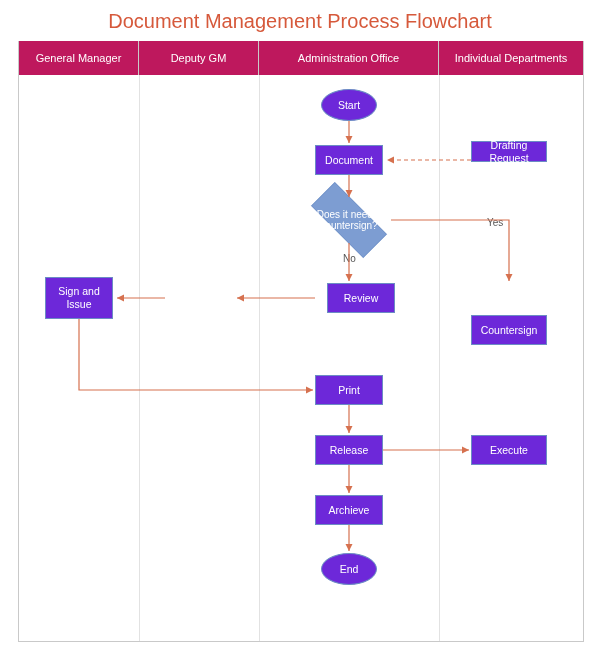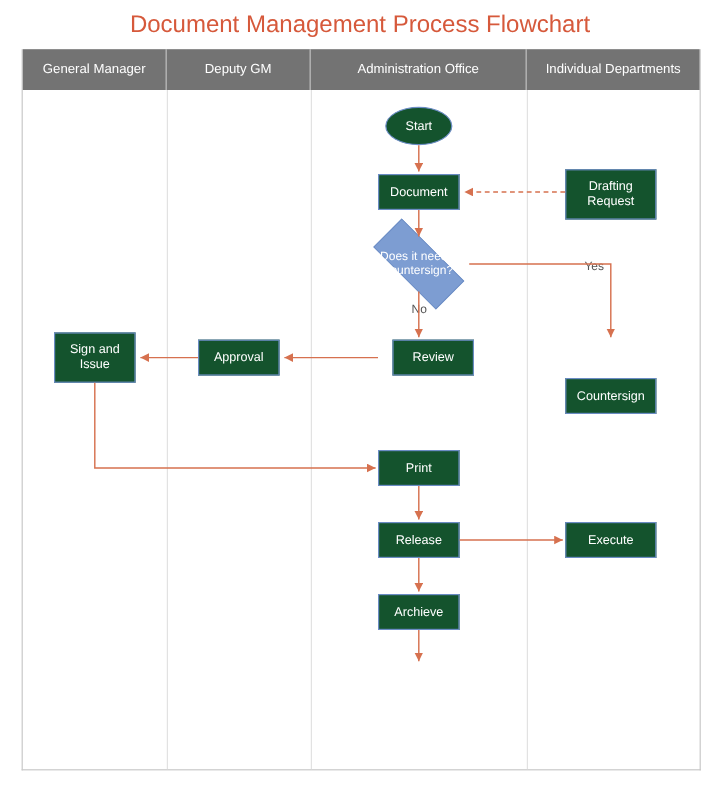--- a/index.html
+++ b/index.html
@@ -22,21 +22,21 @@
   .swimlane-container {
     position: relative;
     margin: 0 18px;
     width: 564px;
     height: 600px;
     border-left: 1px solid #c9c9c9;
     border-right: 1px solid #c9c9c9;
     border-bottom: 1px solid #c9c9c9;
   }
   .lane-header {
-    background: #737373;
+    background: #be185d;
     color: #fff;
     font-size: 11px;
     display: flex;
     align-items: center;
     justify-content: center;
     height: 34px;
     box-sizing: border-box;
     text-align: center;
     padding: 0 4px;
   }
@@ -55,21 +55,21 @@
   }
   .vline {
     position: absolute;
     top: 0;
     bottom: 0;
     width: 1px;
     background: #e2e2e2;
   }
   .node {
     position: absolute;
-    background: #14532d;
+    background: #6d28d9;
     border: 1px solid #6b8cc4;
     color: #fff;
     display: flex;
     align-items: center;
     justify-content: center;
     text-align: center;
     font-size: 10.5px;
     line-height: 1.2;
     padding: 2px;
     box-sizing: border-box;
@@ -131,43 +131,43 @@
 
   <div class="body">
     <div class="vline" style="left:120px"></div>
     <div class="vline" style="left:240px"></div>
     <div class="vline" style="left:420px"></div>
 
     <div class="node ellipse" style="left:302px; top:14px; width:56px; height:32px;">Start</div>
 
     <div class="node" style="left:296px; top:70px; width:68px; height:30px;">Document</div>
 
-    <div class="node" style="left:452px; top:66px; width:76px; height:42px;">Drafting Request</div>
+    <div class="node" style="left:452px; top:66px; width:76px; height:21px;">Drafting Request</div>
 
     <div class="diamond" style="left:285px; top:118px;">
       <div class="shape"></div>
       <div class="label">Does it need a countersign?</div>
     </div>
 
     <div class="node" style="left:308px; top:208px; width:68px; height:30px;">Review</div>
 
     <div class="node" style="left:452px; top:208px; width:76px; height:30px;margin-top:32px;">Countersign</div>
 
-    <div class="node" style="left:146px; top:208px; width:68px; height:30px;">Approval</div>
 
     <div class="node" style="left:26px; top:202px; width:68px; height:42px;">Sign and Issue</div>
 
     <div class="node" style="left:296px; top:300px; width:68px; height:30px;">Print</div>
 
     <div class="node" style="left:296px; top:360px; width:68px; height:30px;">Release</div>
 
     <div class="node" style="left:452px; top:360px; width:76px; height:30px;">Execute</div>
 
     <div class="node" style="left:296px; top:420px; width:68px; height:30px;">Archieve</div>
 
+    <div class="node ellipse" style="left:302px; top:478px; width:56px; height:32px;">End</div>
 
     <div class="edge-label" style="left:324px; top:178px;">No</div>
     <div class="edge-label" style="left:468px; top:142px;">Yes</div>
 
     <svg class="arrows">
       <defs>
         <marker id="arr" markerWidth="8" markerHeight="8" refX="6" refY="3" orient="auto">
           <path d="M0,0 L6,3 L0,6 Z" fill="#d6714f"></path>
         </marker>
       </defs>

